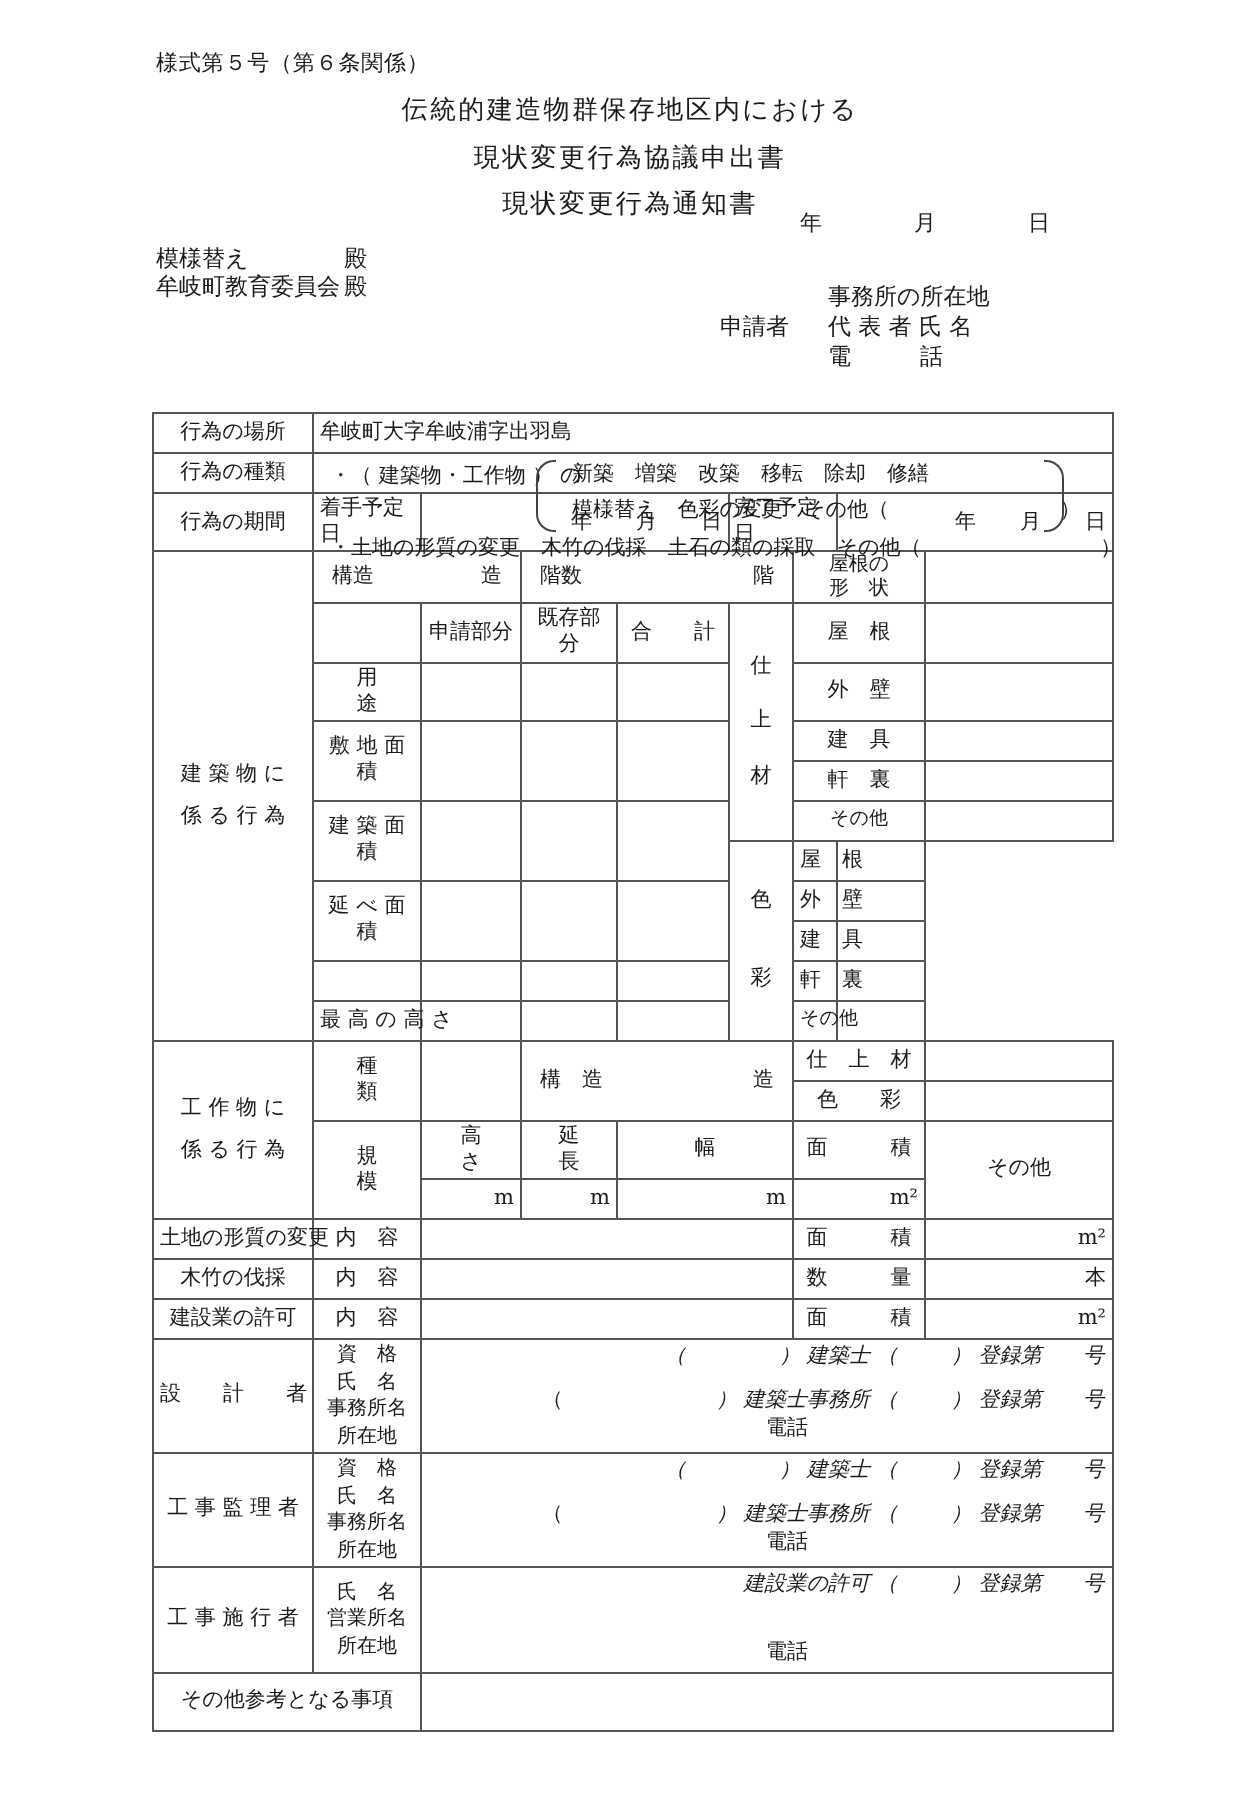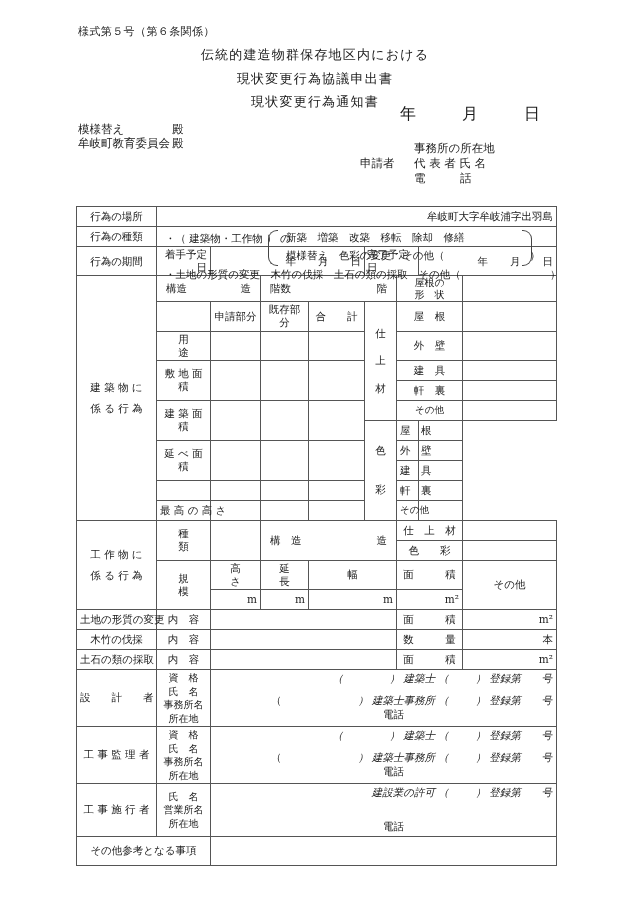--- a/index.html
+++ b/index.html
@@ -38,21 +38,21 @@
     white-space: nowrap;
   }
   .title-1 { top: 46px; padding-right: 34px; }
   .title-2 { top: 70px; padding-right: 34px; }
   .title-3 { top: 93px; padding-right: 34px; }
 
   .date-line {
     position: absolute;
     top: 104px;
     left: 400px;
-    font-size: 16px;
+    font-size: 11px;
     white-space: nowrap;
   }
   .date-line .gap { display: inline-block; width: 46px; }
 
   .addressee {
     position: absolute;
     left: 78px;
     font-size: 11.5px;
     white-space: nowrap;
   }
@@ -95,21 +95,21 @@
     vertical-align: middle;
     height: 17px;
   }
   .c { text-align: center; }
   .l { text-align: left; }
   .r { text-align: right; }
   .lbl { text-align: center; white-space: nowrap; }
   .twoline { line-height: 1.15; font-size: 10px; }
   .small { font-size: 9.5px; }
   .nowrap { white-space: nowrap; margin-top: 28px; }
-  .pad-l { padding-left: 6px; text-align: right; }
+  .pad-l { padding-left: 6px; }
   .pad-r { padding-right: 6px; }
   .stack { line-height: 1.35; font-size: 10px; }
 
   
   .split {
     display: flex;
     justify-content: space-between;
     align-items: center;
     width: 100%;
   }
@@ -433,21 +433,21 @@
       <td class="r">m²</td>
     </tr>
     <tr>
       <td class="c nowrap">木竹の伐採</td>
       <td class="c nowrap">内　容</td>
       <td colspan="4"></td>
       <td class="c nowrap" colspan="2">数　　　量</td>
       <td class="r">本</td>
     </tr>
     <tr>
-      <td class="c nowrap">土石の類の採取</td>
+      <td class="c nowrap">建設業の許可</td>
       <td class="c nowrap">内　容</td>
       <td colspan="4"></td>
       <td class="c nowrap" colspan="2">面　　　積</td>
       <td class="r">m²</td>
     </tr>
 
     <tr>
       <td class="lbl">設　　計　　者</td>
       <td class="c stack">
         <div>資　格</div>

